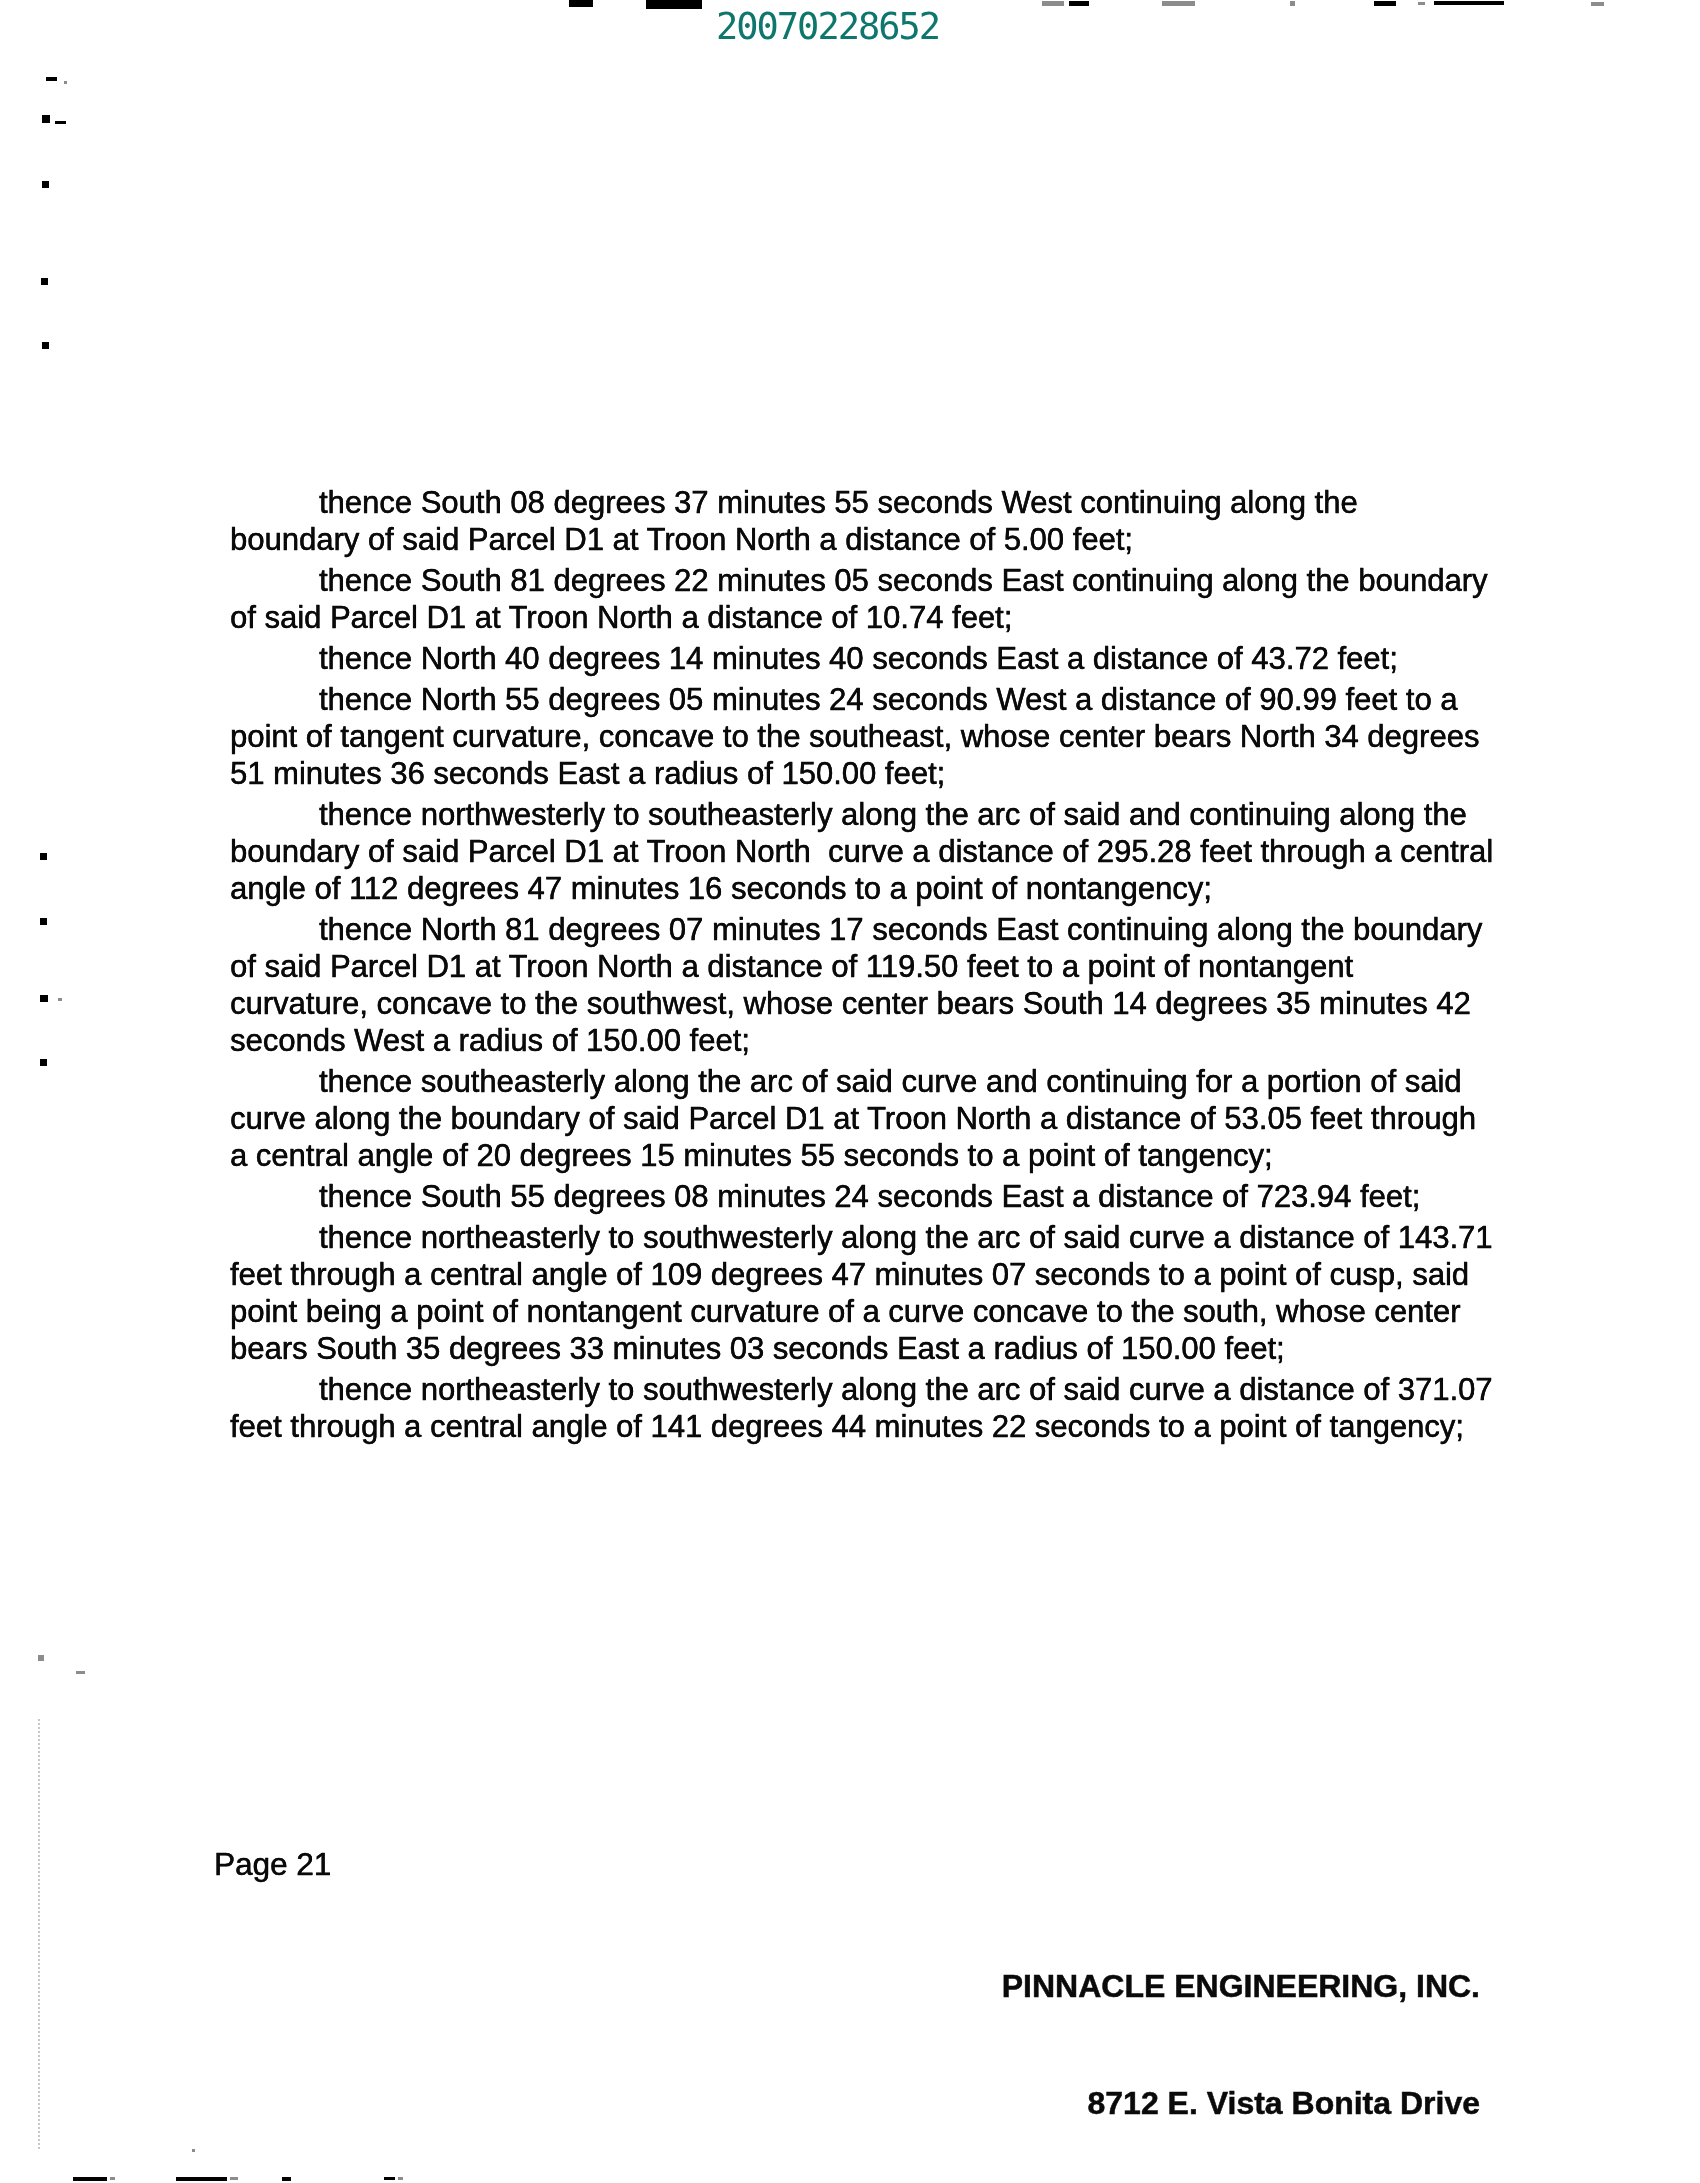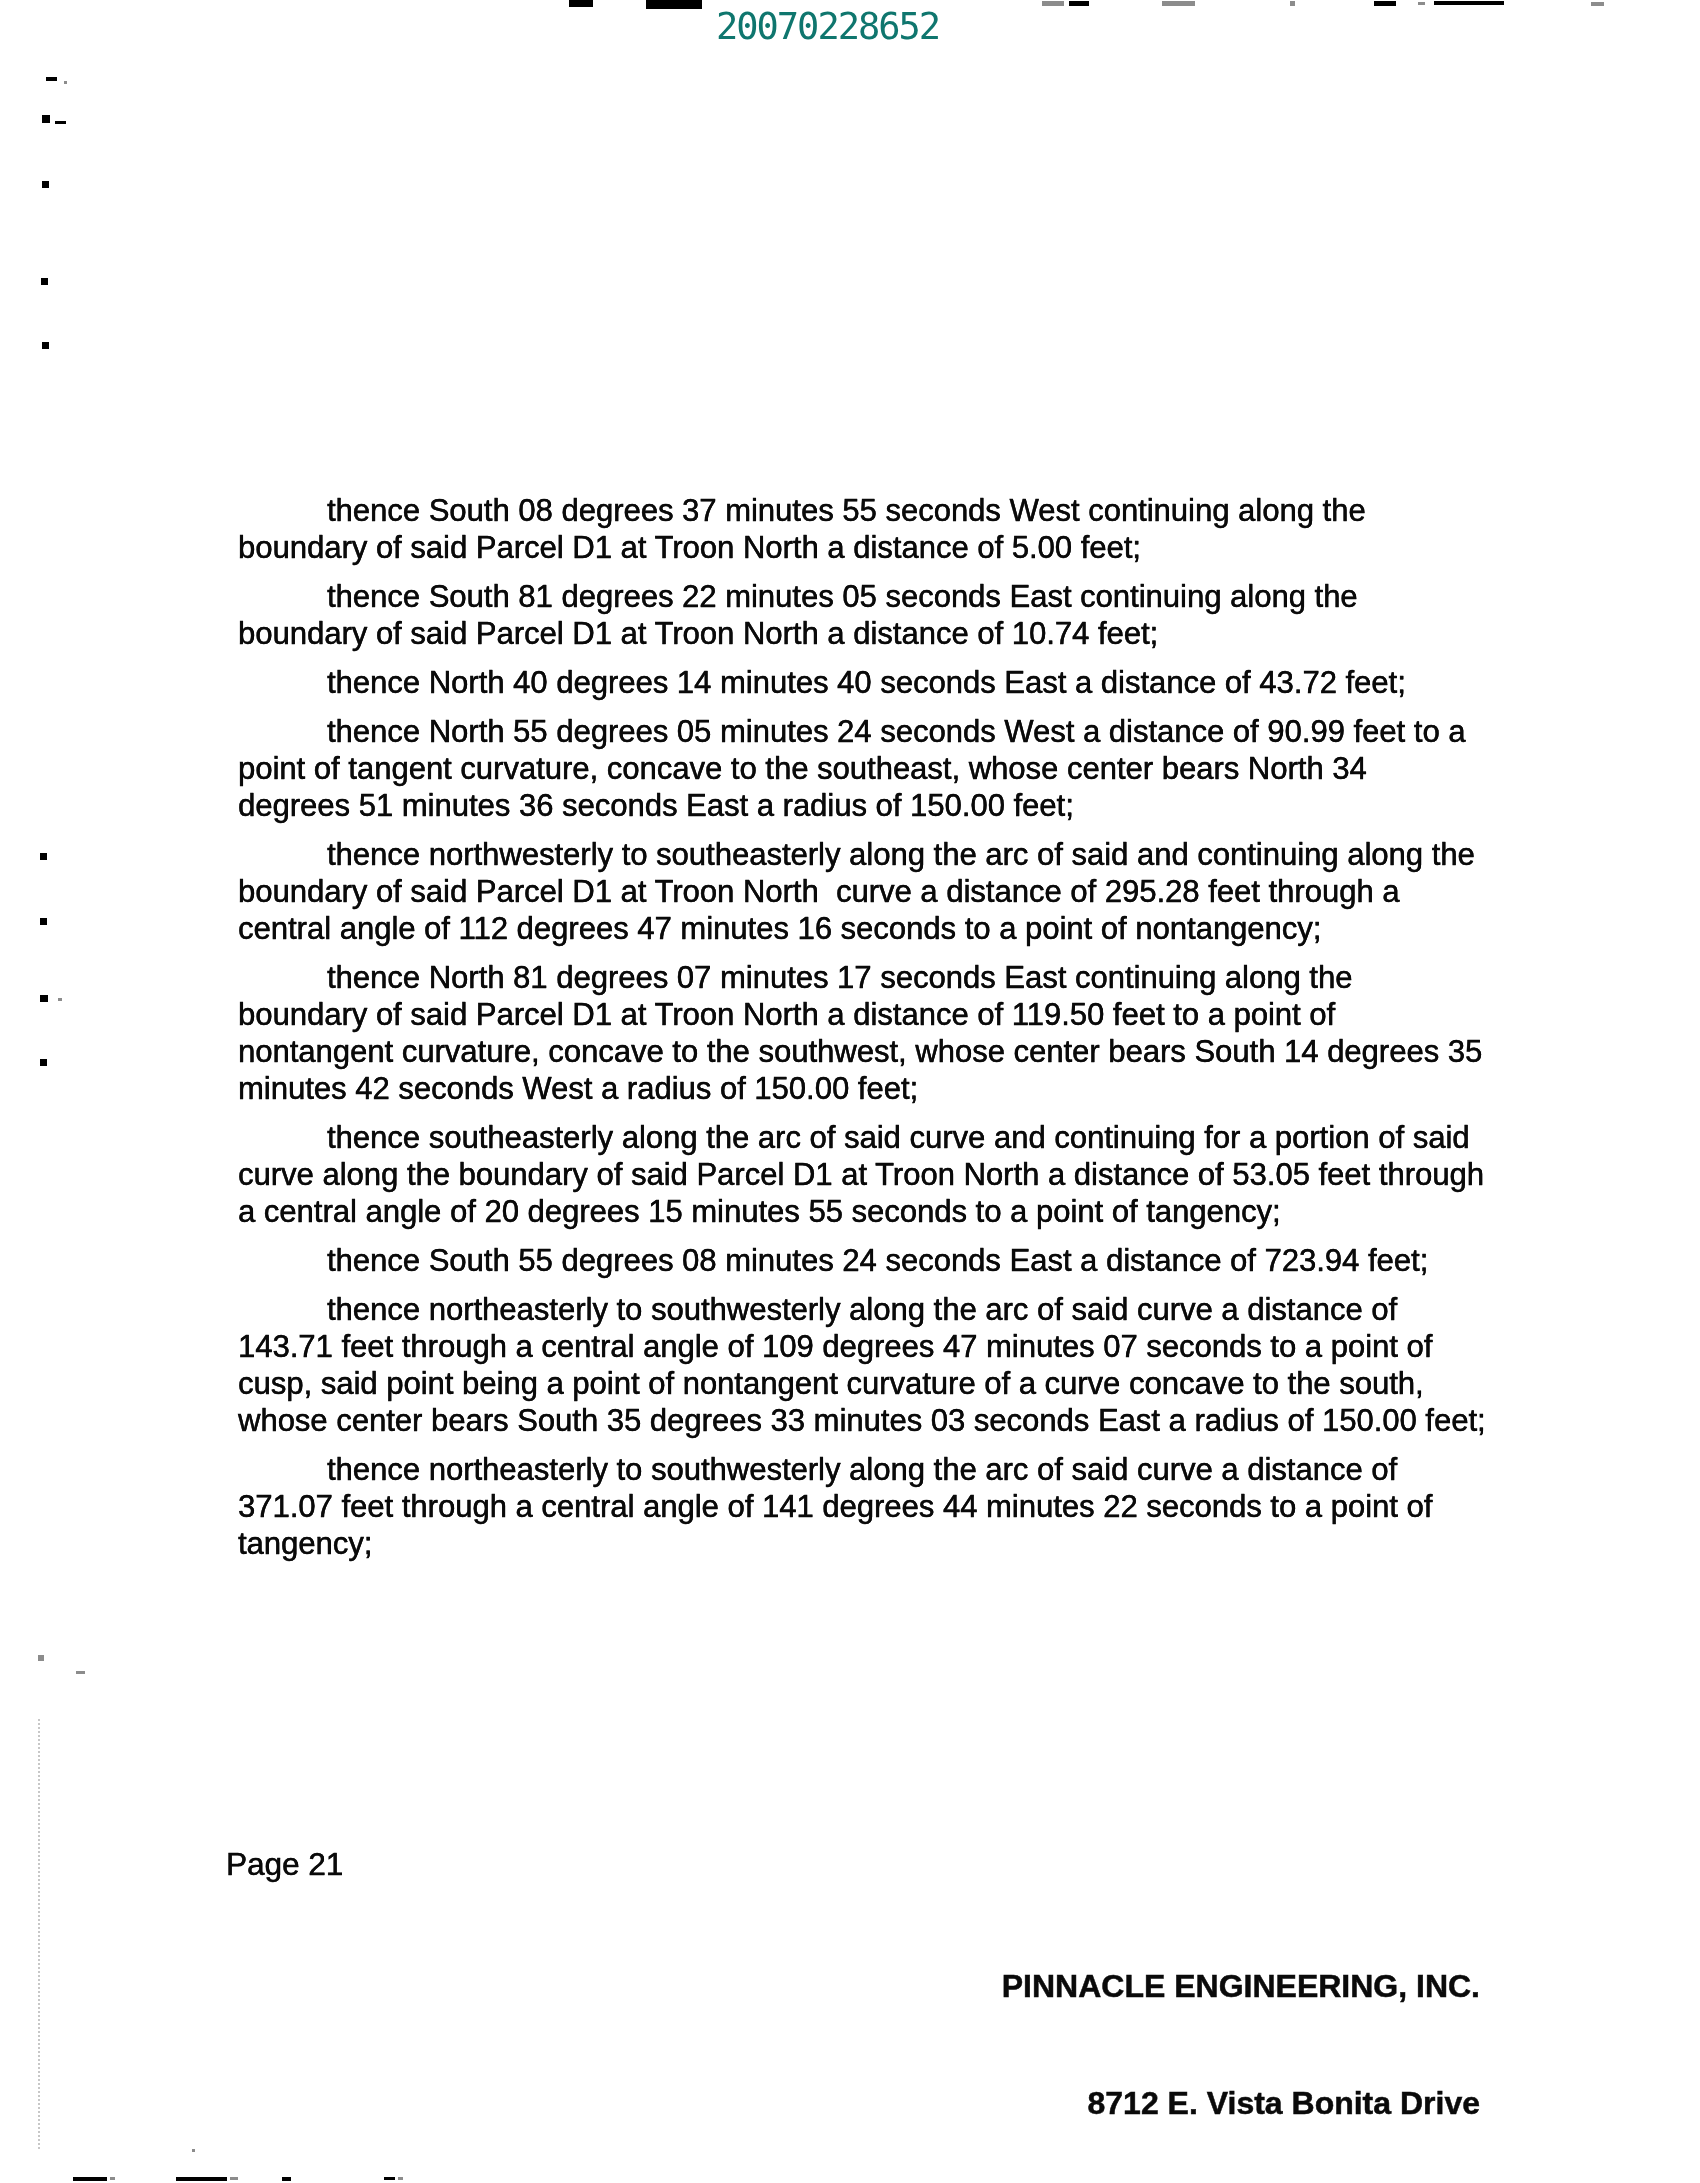--- a/index.html
+++ b/index.html
@@ -32,27 +32,27 @@
   }
   .body-block {
     position: absolute;
     left: 226px;
     top: 480px;
     width: 1273px;
     font-size: 31px;
     line-height: 37px;
   }
   .body-block p {
-    margin: 12px;
+    margin: 4px;
     text-indent: 89px;
     white-space: pre-wrap;
   }
   .page-label {
     position: absolute;
-    left: 226px;
+    left: 214px;
     top: 1845px;
     font-size: 31.5px;
     line-height: 38px;
   }
   .footer-block {
     position: absolute;
     right: 220px;
     top: 1889px;
     text-align: right;
     font-weight: 700;

